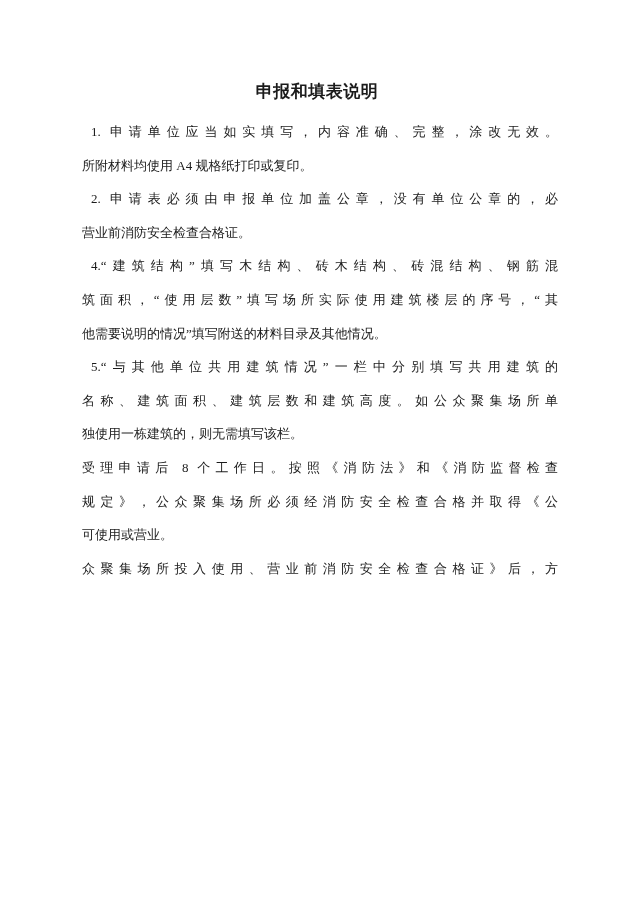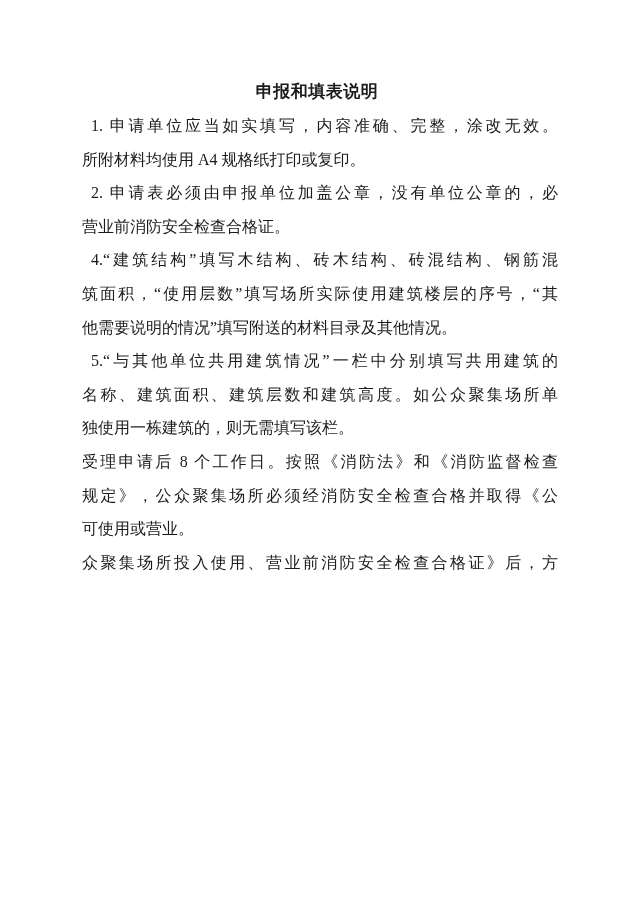--- a/index.html
+++ b/index.html
@@ -23,24 +23,24 @@
     right: 0;
     margin: 0;
     text-align: center;
     font-size: 17px;
     line-height: 20px;
     font-weight: 700;
     letter-spacing: 0.5px;
   }
   .doc-content {
     position: absolute;
-    top: 109px;
+    top: 115px;
     left: 82px;
     width: 476px;
-    font-size: 16px;
+    font-size: 13px;
   }
   .paragraph {
     margin: 0;
   }
   .line {
     line-height: 33.6px;
     height: 33.6px;
     text-align: justify;
     text-justify: inter-character;
     white-space: nowrap;

